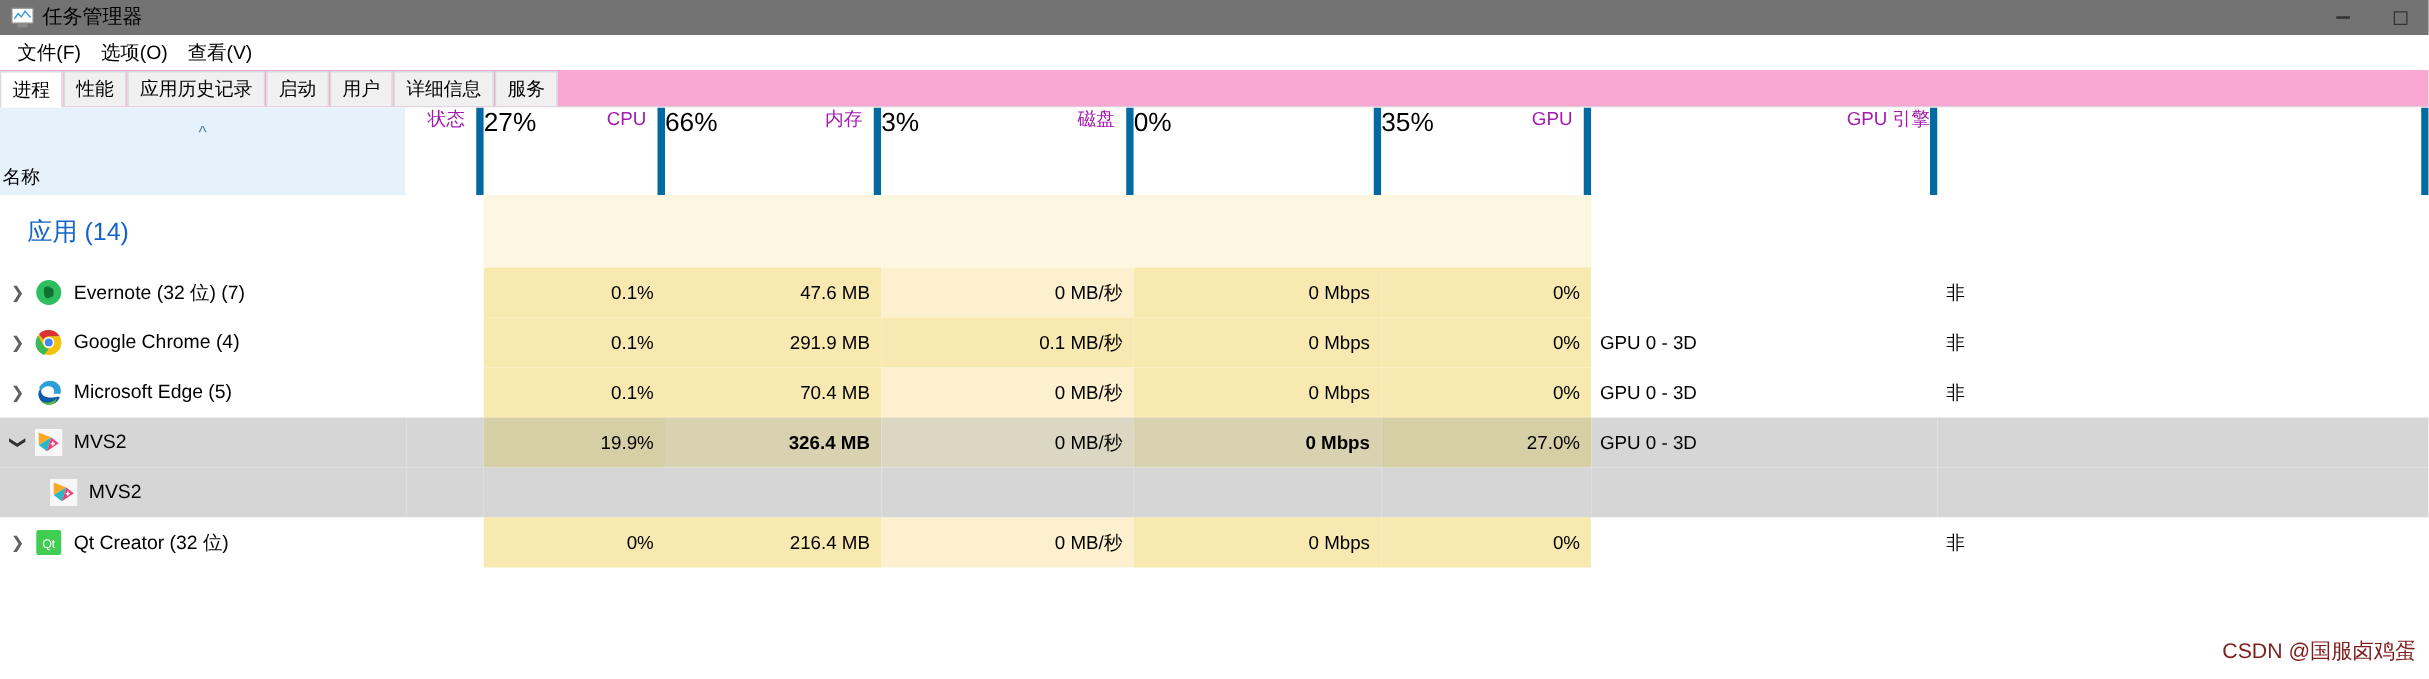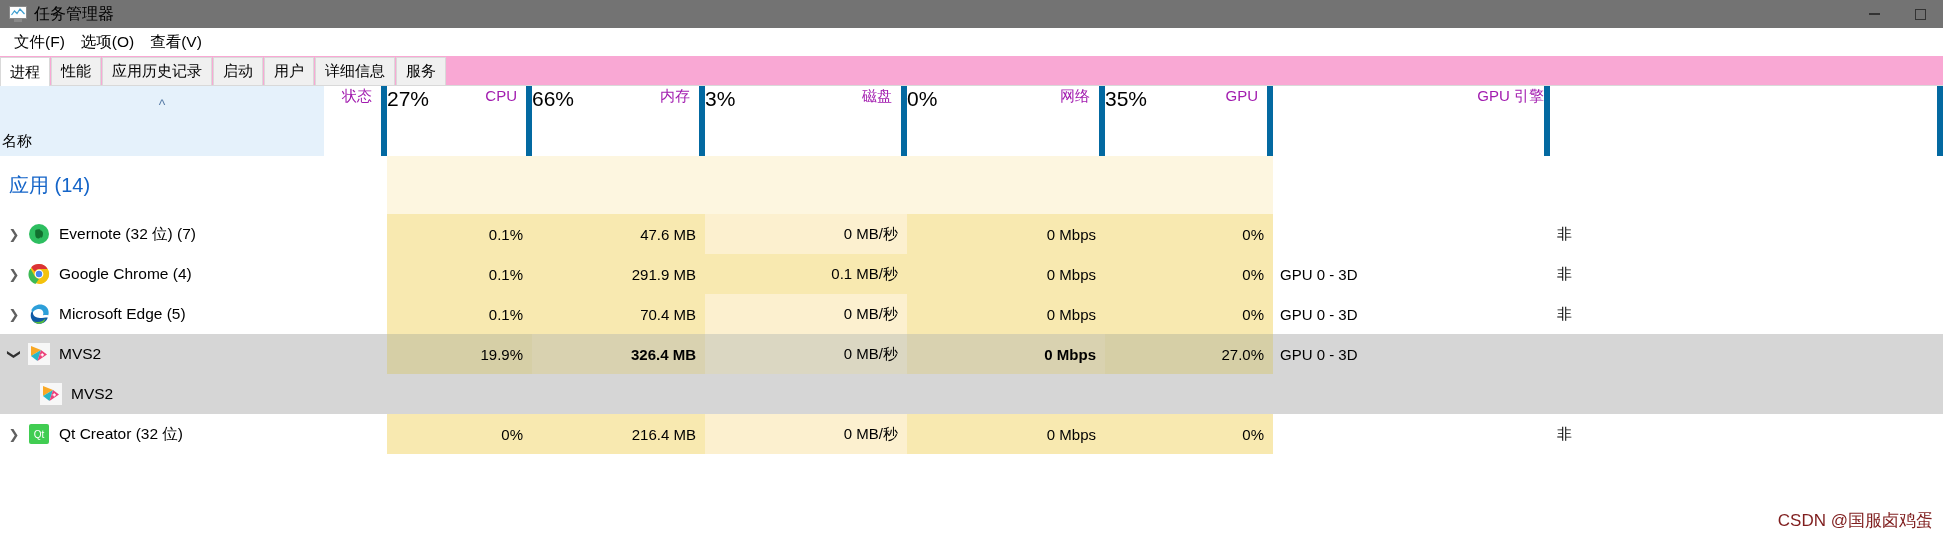--- a/index.html
+++ b/index.html
@@ -181,21 +181,21 @@
     overflow: hidden;
     white-space: nowrap;
   }
   .cell.num { justify-content: flex-end; padding-right: 9px; }
   .cell.left { justify-content: flex-start; padding-left: 7px; }
   .cell.name { padding-left: 0; }
 
   .grouptitle {
     color: #1464c8;
     font-size: 20px;
-    padding-left: 9px;
+    padding-left: 22px;
   }
 
   .chev {
     width: 28px;
     text-align: center;
     color: #606060;
     font-size: 13px;
     flex: 0 0 28px;
   }
   .chev.down { color: #303030; }
@@ -289,21 +289,20 @@
       <div class="th num" style="width: 173px; flex: 0 0 173px;">
         <div class="pct">66%</div>
         <div class="lbl">内存</div>
       </div>
       <div class="th num" style="width: 202px; flex: 0 0 202px;">
         <div class="pct">3%</div>
         <div class="lbl">磁盘</div>
       </div>
       <div class="th num" style="width: 198px; flex: 0 0 198px;">
         <div class="pct">0%</div>
-        <div class="lbl">网络</div>
       </div>
       <div class="th num" style="width: 168px; flex: 0 0 168px;">
         <div class="pct">35%</div>
         <div class="lbl">GPU</div>
       </div>
       <div class="th left" style="width: 277px; flex: 0 0 277px;">
         <div class="pct"></div>
         <div class="lbl">GPU 引擎</div>
       </div>
       <div class="th left" style="width: 393px; flex: 0 0 393px;">

